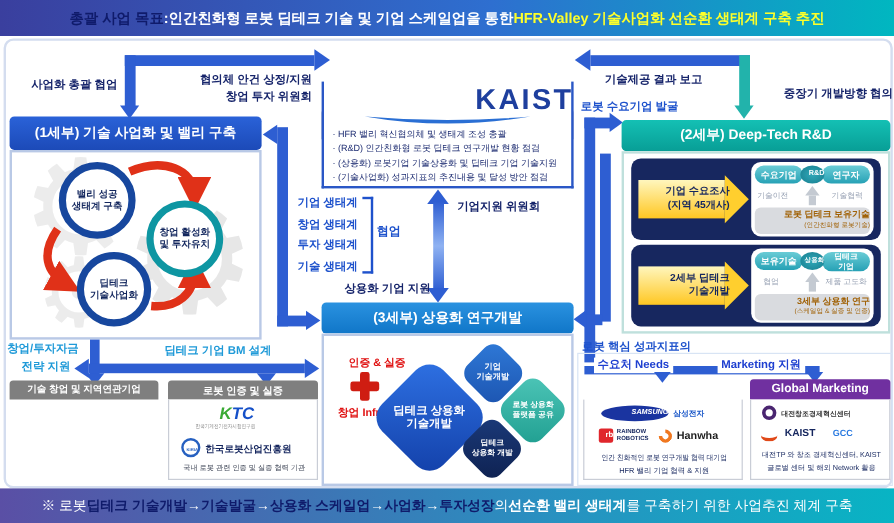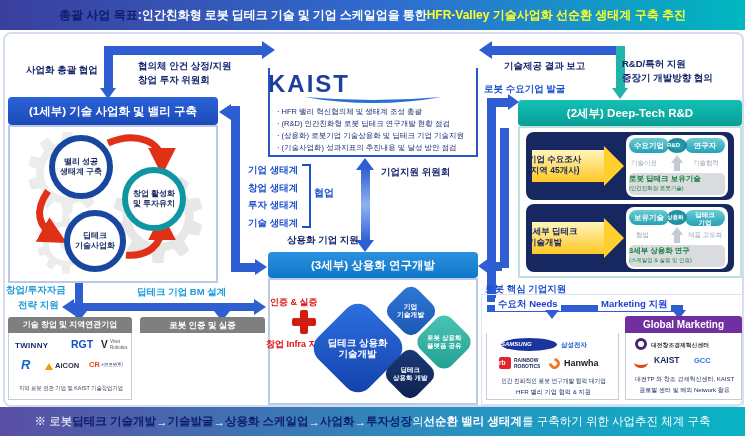--- a/index.html
+++ b/index.html
@@ -1,29 +1,29 @@
 <!DOCTYPE html>
 <html><head>
 <meta charset="utf-8">
 <style>
   html,body{margin:0;padding:0;background:#fff;}
   #root{position:relative;width:745px;height:436px;background:#fff;overflow:hidden;
         font-family:"Liberation Sans",sans-serif;}
   .abs{position:absolute;}
-  .ctr{text-align:left;}
+  .ctr{text-align:right;}
   .nw{white-space:nowrap;}
   .nav{color:#17256b;font-weight:bold;font-size:9.5px;white-space:nowrap;}
   .blu{color:#1e52cc;font-weight:bold;font-size:9.5px;white-space:nowrap;}
   .cyn{color:#1f9ad8;font-weight:bold;font-size:9.5px;white-space:nowrap;}
   .bar{position:absolute;background:#2e5ed2;}
   .tri{position:absolute;width:0;height:0;}
   .hdr{color:#fff;font-weight:bold;text-align:center;}
   .pill{position:absolute;background:linear-gradient(#6accd6,#26a1b5);color:#fff;font-weight:bold;
         border-radius:8px;text-align:center;}
-  .gray-pill{position:absolute;background:#d9dbdf;border-radius:5px;text-align:left;color:#15803d;}
+  .gray-pill{position:absolute;background:#d9dbdf;border-radius:5px;text-align:right;color:#a16207;}
   .dmd{position:absolute;display:flex;align-items:center;justify-content:center;transform:rotate(45deg);}
   .dmd>span{transform:rotate(-45deg);color:#fff;font-weight:bold;text-align:center;line-height:1.2;}
   .gear{position:absolute;color:#ececec;line-height:1;user-select:none;}
   .circ{position:absolute;background:#fff;border-radius:50%;display:flex;align-items:center;
         justify-content:center;text-align:center;font-weight:bold;color:#13275e;font-size:8px;line-height:1.2;}
   .gbox-h{position:absolute;background:#7f7f7f;color:#fff;font-weight:bold;text-align:center;
           border-radius:3px 3px 0 0;}
   .pbox-h{position:absolute;background:#7030a0;color:#fff;font-weight:bold;text-align:center;
           border-radius:3px 3px 0 0;}
   .body-box{position:absolute;background:#fff;border:1.5px solid #c9cdd6;border-top:none;}
@@ -32,40 +32,39 @@
 </style>
 </head>
 <body>
 
 <div id="root">
 
   <div class="abs" style="left:0;top:0;width:745px;height:30px;background:linear-gradient(90deg,#3a3f9e,#2e6fd0 55%,#00b7c0);
               display:flex;align-items:center;justify-content:center;font-size:12px;font-weight:bold;white-space:nowrap;">
     <span style="color:#0f1b6b;">총괄 사업 목표</span>
       <span style="color:#fff;"> : </span>
-      <span style="color:#fff;font-family:Liberation Serif, serif;">인간친화형 로봇 딥테크 기술 및 기업 스케일업을 통한 </span>
+      <span style="color:#fff;">인간친화형 로봇 딥테크 기술 및 기업 스케일업을 통한 </span>
       <span style="color:#fdff2a;">HFR-Valley 기술사업화 선순환 생태계 구축 추진</span>
   </div>
 
   <div class="abs" style="left:3px;top:32px;width:737px;height:371px;border:2px solid #d4ddef;border-radius:8px;"></div>
 
   <div class="bar" style="left:104px;top:46px;width:158px;height:9px;"></div>
   <div class="tri" style="left:262px;top:41px;border-top:9.5px solid transparent;border-bottom:9.5px solid transparent;border-left:13px solid #2e5ed2;"></div>
   <div class="bar" style="left:104px;top:46px;width:9px;height:44px;"></div>
   <div class="tri" style="left:100px;top:88px;border-left:8.5px solid transparent;border-right:8.5px solid transparent;border-top:11px solid #2e5ed2;"></div>
   <div class="abs nav" style="left:26px;top:64px;">사업화 총괄 협업</div>
   <div class="abs nav ctr" style="left:138px;top:60px;width:122px;">협의체 안건 상정/지원</div>
   <div class="abs nav ctr" style="left:138px;top:74px;width:122px;">창업 투자 위원회</div>
 
   <div class="tri" style="left:479px;top:41px;border-top:9.5px solid transparent;border-bottom:9.5px solid transparent;border-right:13px solid #2e5ed2;"></div>
   <div class="bar" style="left:492px;top:46px;width:133px;height:9px;"></div>
   <div class="abs" style="left:616px;top:46px;width:9px;height:44px;background:#22b3ab;"></div>
   <div class="tri" style="left:612px;top:88px;border-left:8.5px solid transparent;border-right:8.5px solid transparent;border-top:11px solid #22b3ab;"></div>
   <div class="abs nav" style="left:504px;top:60px;">기술제공 결과 보고</div>
-  <div class="abs nav ctr" style="left:622px;top:58px;width:122px;">R&amp;D/특허 지원</div>
   <div class="abs nav ctr" style="left:622px;top:72px;width:122px;">중장기 개발방향 협의</div>
 
   <div class="abs hdr" style="left:268px;top:42px;width:210px;height:26px;line-height:26px;background:#1b2a70;border-radius:4px 4px 0 0;font-size:12px;margin-top:48px;">주관연구기관(총괄)</div>
   <div class="abs" style="left:268px;top:68px;width:210px;height:89px;background:#fff;border:2px solid #2a57c6;border-top:none;box-sizing:border-box;"></div>
   <div class="abs ctr" style="left:268px;top:70px;width:210px;font-size:24px;font-weight:bold;color:#1e3f9e;letter-spacing:2px;">KAIST</div>
   <svg class="abs" style="left:300px;top:96px;" width="146" height="10" viewBox="0 0 146 10">
     <path d="M4,1 Q73,13 142,1 Q73,7 4,1 Z" fill="#2a6fd4"></path>
   </svg>
   <div class="abs" style="left:277px;top:106px;width:196px;font-size:7.5px;color:#1b2a70;line-height:12px;white-space:nowrap;">
     <div>· HFR 밸리 혁신협의체 및 생태계 조성 총괄</div>
@@ -207,40 +206,34 @@
   <div class="tri" style="left:71px;top:311px;border-left:8px solid transparent;border-right:8px solid transparent;border-top:10px solid #2e5ed2;"></div>
   <div class="bar" style="left:74px;top:303px;width:180px;height:8px;"></div>
   <div class="tri" style="left:62px;top:299px;border-top:8px solid transparent;border-bottom:8px solid transparent;border-right:12px solid #2e5ed2;"></div>
   <div class="tri" style="left:214px;top:311px;border-left:8px solid transparent;border-right:8px solid transparent;border-top:10px solid #2e5ed2;"></div>
   <div class="tri" style="left:254px;top:299px;border-top:8px solid transparent;border-bottom:8px solid transparent;border-left:12px solid #2e5ed2;"></div>
   <div class="abs cyn" style="left:6px;top:284px;">창업/투자자금</div>
   <div class="abs cyn" style="left:18px;top:299px;">전략 지원</div>
   <div class="abs cyn" style="left:137px;top:286px;">딥테크 기업 BM 설계</div>
 
   <div class="gbox-h" style="left:8px;top:317px;width:124px;height:16px;line-height:16px;font-size:8px;">기술 창업 및 지역연관기업</div>
-  <div class="body-box" style="left:8px;top:333px;width:124px;height:67px;box-sizing:border-box;">
-    <div class="abs" style="left:6px;top:8px;font-size:8px;font-weight:bold;color:#1b2a70;letter-spacing:.3px;">TWINNY</div>
-    <div class="abs" style="left:62px;top:5px;font-size:10.5px;font-weight:bold;color:#0f4ec8;">RGT</div>
-    <div class="abs" style="left:92px;top:6px;font-size:10px;font-weight:bold;color:#23262e;">V</div>
-    <div class="abs" style="left:101px;top:6px;font-size:4.5px;color:#555;line-height:5.5px;">
-      <div>Vivet</div>
-        <div>Robotics</div>
-    </div>
-    <div class="abs" style="left:12px;top:24px;font-size:13px;font-weight:bold;font-style:italic;color:#1565d0;">R</div>
-    <div class="tri" style="left:36px;top:30px;border-left:4px solid transparent;border-right:4px solid transparent;border-bottom:7px solid #f59a10;"></div>
-    <div class="abs" style="left:46px;top:28px;font-size:7.5px;font-weight:bold;color:#28303f;">AiCON</div>
-    <div class="abs" style="left:80px;top:27px;font-size:7.5px;font-weight:bold;color:#e84616;">CR</div>
-    <div class="abs nw" style="left:92px;top:29px;font-size:4.5px;color:#15265e;transform:scaleX(.85);transform-origin:left;">서연로봇(주)</div>
-    <div class="cap nw" style="left:2px;top:51px;width:120px;font-size:5.8px;transform:scaleX(.92);transform-origin:center;">지역 로봇 연관 기업 및 KAIST 기술창업기업</div>
-  </div>
 
   <div class="gbox-h" style="left:140px;top:317px;width:125px;height:16px;line-height:16px;font-size:8.5px;">로봇 인증 및 실증</div>
+  <div class="body-box" style="left:140px;top:333px;width:125px;height:67px;box-sizing:border-box;">
+    <div class="abs" style="left:42px;top:3px;font-size:14px;font-weight:bold;font-style:italic;">
+      <span style="color:#3aaa35;">K</span><span style="color:#1550c8;">TC</span>
+    </div>
+    <div class="abs nw" style="left:22px;top:20px;font-size:4.5px;color:#8a8a8a;transform:scaleX(.85);transform-origin:left;">한국기계전기전자시험연구원</div>
+    <div class="abs ctr" style="left:10px;top:32px;width:16px;height:16px;line-height:16px;border:2.5px solid #2660c0;border-radius:50%;font-size:3.5px;font-weight:bold;color:#2660c0;box-sizing:border-box;">KIRIA</div>
+    <div class="abs" style="left:30px;top:36px;font-size:8px;font-weight:bold;color:#15265e;white-space:nowrap;">한국로봇산업진흥원</div>
+    <div class="cap nw" style="left:2px;top:53px;width:121px;">국내 로봇 관련 인증 및 실증 협력 기관</div>
+  </div>
 
   <div class="abs" style="left:481px;top:294px;width:261px;height:109px;border:1px solid #d8e4f4;"></div>
-  <div class="abs blu" style="left:485px;top:283px;">로봇 핵심 기업지원</div>
+  <div class="abs blu" style="left:485px;top:283px;">로봇 핵심 성과지표의</div>
   <div class="bar" style="left:487px;top:305px;width:196px;height:7px;"></div>
   <div class="abs nw" style="left:495px;top:298px;font-size:9.5px;font-weight:bold;color:#1e3fd0;background:#fff;padding:0 3px;">수요처 Needs</div>
   <div class="abs nw" style="left:598px;top:298px;font-size:9.5px;font-weight:bold;color:#1e3fd0;background:#fff;padding:0 3px;">Marketing 지원</div>
   <div class="tri" style="left:545px;top:310px;border-left:7px solid transparent;border-right:7px solid transparent;border-top:9px solid #2e5ed2;"></div>
   <div class="tri" style="left:672px;top:310px;border-left:7px solid transparent;border-right:7px solid transparent;border-top:9px solid #2e5ed2;"></div>
 
   <div class="body-box" style="left:486px;top:333px;width:133px;height:67px;box-sizing:border-box;">
     <div class="abs ctr" style="left:14px;top:5px;width:56px;height:13px;line-height:13px;border-radius:50%;background:#1a34a0;color:#fff;font-size:6px;font-weight:bold;font-style:italic;">SAMSUNG</div>
     <div class="abs" style="left:74px;top:8px;font-size:6.5px;font-weight:bold;color:#1a57c8;">삼성전자</div>
     <div class="abs ctr" style="left:12px;top:24px;width:12px;height:12px;line-height:12px;background:#e0262c;border-radius:2px;color:#fff;font-size:6.5px;font-weight:bold;">rb</div>

